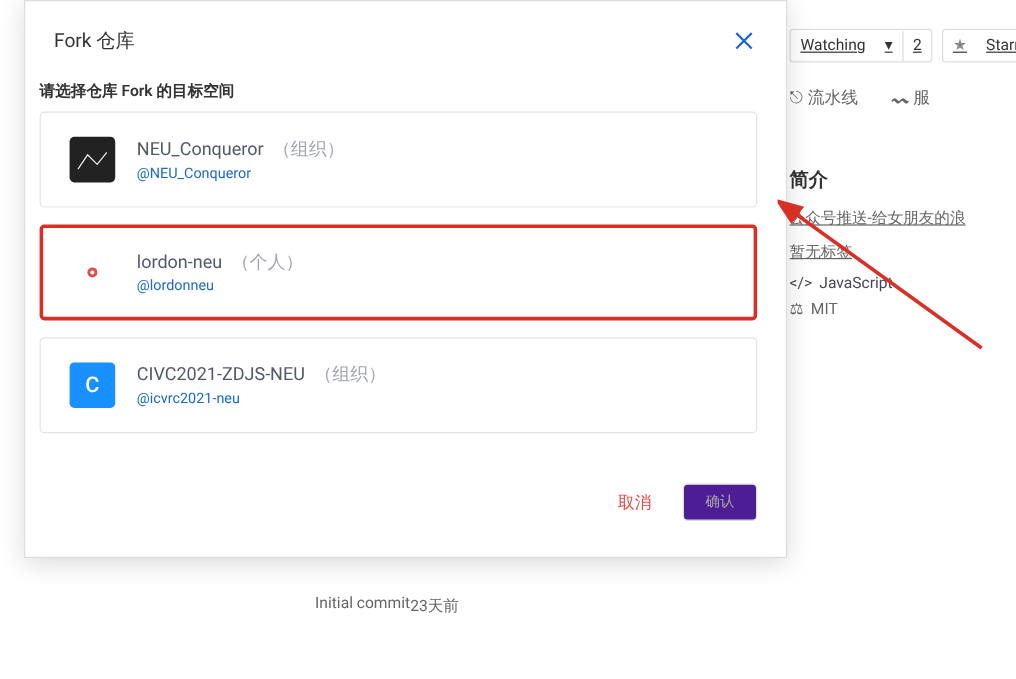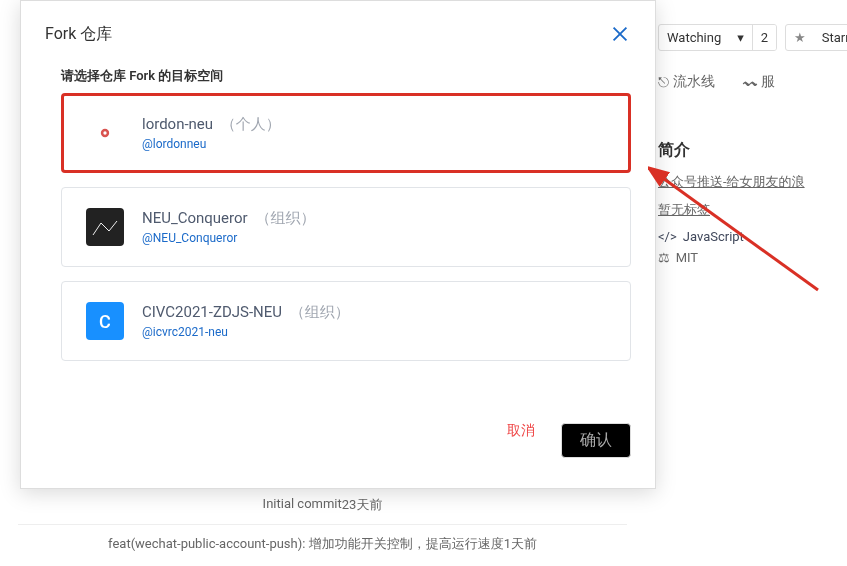--- a/index.html
+++ b/index.html
@@ -35,20 +35,21 @@
     top: 24px;
     left: 658px;
     display: flex;
     gap: 8px;
     font-size: 13px;
   }
   .pill {
     display:flex; align-items:center;
     border:1px solid #ddd; border-radius:3px;
     overflow:hidden;
+    text-decoration:underline;
   }
   .pill span { padding: 5px 8px; }
   .pill .count { border-left:1px solid #ddd; background:#fff; }
   .pill .star { color:#888; }
   .bg-sidebar {
     position: absolute;
     left: 658px;
     top: 140px;
     right: 8px;
   }
@@ -85,21 +86,21 @@
   }
   .modal-header {
     padding: 22px 24px;
     display:flex;
     justify-content:space-between;
     align-items:center;
   }
   .modal-title { font-size: 16px; color:#333; }
   .close-x { width:22px; height:22px; cursor:pointer; }
   .close-x svg { stroke:#1b6ac9; stroke-width:2; }
-  .modal-body { padding: 0 24px 20px 40px; }
+  .modal-body { padding: 0 24px 20px 12px; }
   .subhead { font-size:13px; font-weight:600; margin-bottom:8px; }
   .option {
     border:1px solid #e1e4e8;
     border-radius:4px;
     padding: 20px 24px;
     display:flex;
     gap:18px;
     align-items:center;
     margin-bottom:14px;
     cursor:pointer;
@@ -119,24 +120,23 @@
   .opt-avatar.org2 { background:#1890ff; }
   .opt-text .name { font-size:15px; color:#4f5a6e; margin-bottom:3px;}
   .opt-text .type { color:#a0a6b0; font-weight:400; margin-left:4px;}
   .opt-text .handle { color:#1b6ac9; font-size:12px; }
   .modal-footer {
     padding: 8px 24px 30px 24px;
     display:flex; justify-content:flex-end; gap:16px;
   }
   .btn-text { color:#ef4444; background:none; border:none; font-size:14px; cursor:pointer; padding:6px 10px;}
   .btn-primary {
-    border:1px solid #ddd; background:#000000;
-    border-radius:4px; padding:6px 18px; font-size:16px; color:#aaa;
+    border:1px solid #ddd; background:#4c1d95;
+    border-radius:4px; padding:6px 18px; font-size:12px; color:#aaa;
     cursor:pointer;
-    margin-top:20px;
   }
   
   .arrow {
     position:absolute;
     left: 648px;
     top: 160px;
     z-index:20;
     pointer-events:none;
   }
 </style>
@@ -183,67 +183,63 @@
         <span>MIT</span>
       </div>
     </div>
   </div>
 
   <div class="bg-commits">
     <div class="commit-row">
       <span>Initial commit</span>
       <span>23天前</span>
     </div>
-    <div class="commit-row">
-      <span>feat(wechat-public-account-push): 增加功能开关控制，提高运行速度</span>
-      <span>1天前</span>
-    </div>
   </div>
 </div>
 
 <div class="modal">
   <div class="modal-header">
     <div class="modal-title">Fork 仓库</div>
     <div class="close-x">
       <svg viewBox="0 0 24 24" fill="none">
           <path d="M5 5 L19 19 M19 5 L5 19"></path>
         </svg>
     </div>
   </div>
   <div class="modal-body">
     <div class="subhead">请选择仓库 Fork 的目标空间</div>
 
+    <div class="option">
+      <div class="opt-avatar org1">
+        <svg width="28" height="20" viewBox="0 0 28 20">
+            <path d="M2 18 L10 6 L18 14 L26 4" stroke="#eee" stroke-width="1" fill="none"></path>
+          </svg>
+      </div>
+      <div class="opt-text">
+        <div class="name">
+          <span>NEU_Conqueror</span>
+          <span class="type">（组织）</span>
+        </div>
+        <div class="handle">@NEU_Conqueror</div>
+      </div>
+    </div>
+
     <div class="option highlighted">
       <div class="opt-avatar person">
         <svg width="20" height="20" viewBox="0 0 24 24">
             <circle cx="12" cy="12" r="5" fill="#d9534f"></circle>
             <circle cx="12" cy="12" r="2" fill="#fff"></circle>
           </svg>
       </div>
       <div class="opt-text">
         <div class="name">
           <span>lordon-neu</span>
           <span class="type">（个人）</span>
         </div>
         <div class="handle">@lordonneu</div>
-      </div>
-    </div>
-
-    <div class="option">
-      <div class="opt-avatar org1">
-        <svg width="28" height="20" viewBox="0 0 28 20">
-            <path d="M2 18 L10 6 L18 14 L26 4" stroke="#eee" stroke-width="1" fill="none"></path>
-          </svg>
-      </div>
-      <div class="opt-text">
-        <div class="name">
-          <span>NEU_Conqueror</span>
-          <span class="type">（组织）</span>
-        </div>
-        <div class="handle">@NEU_Conqueror</div>
       </div>
     </div>
 
     <div class="option">
       <div class="opt-avatar org2">C</div>
       <div class="opt-text">
         <div class="name">
           <span>CIVC2021-ZDJS-NEU</span>
           <span class="type">（组织）</span>
         </div>

